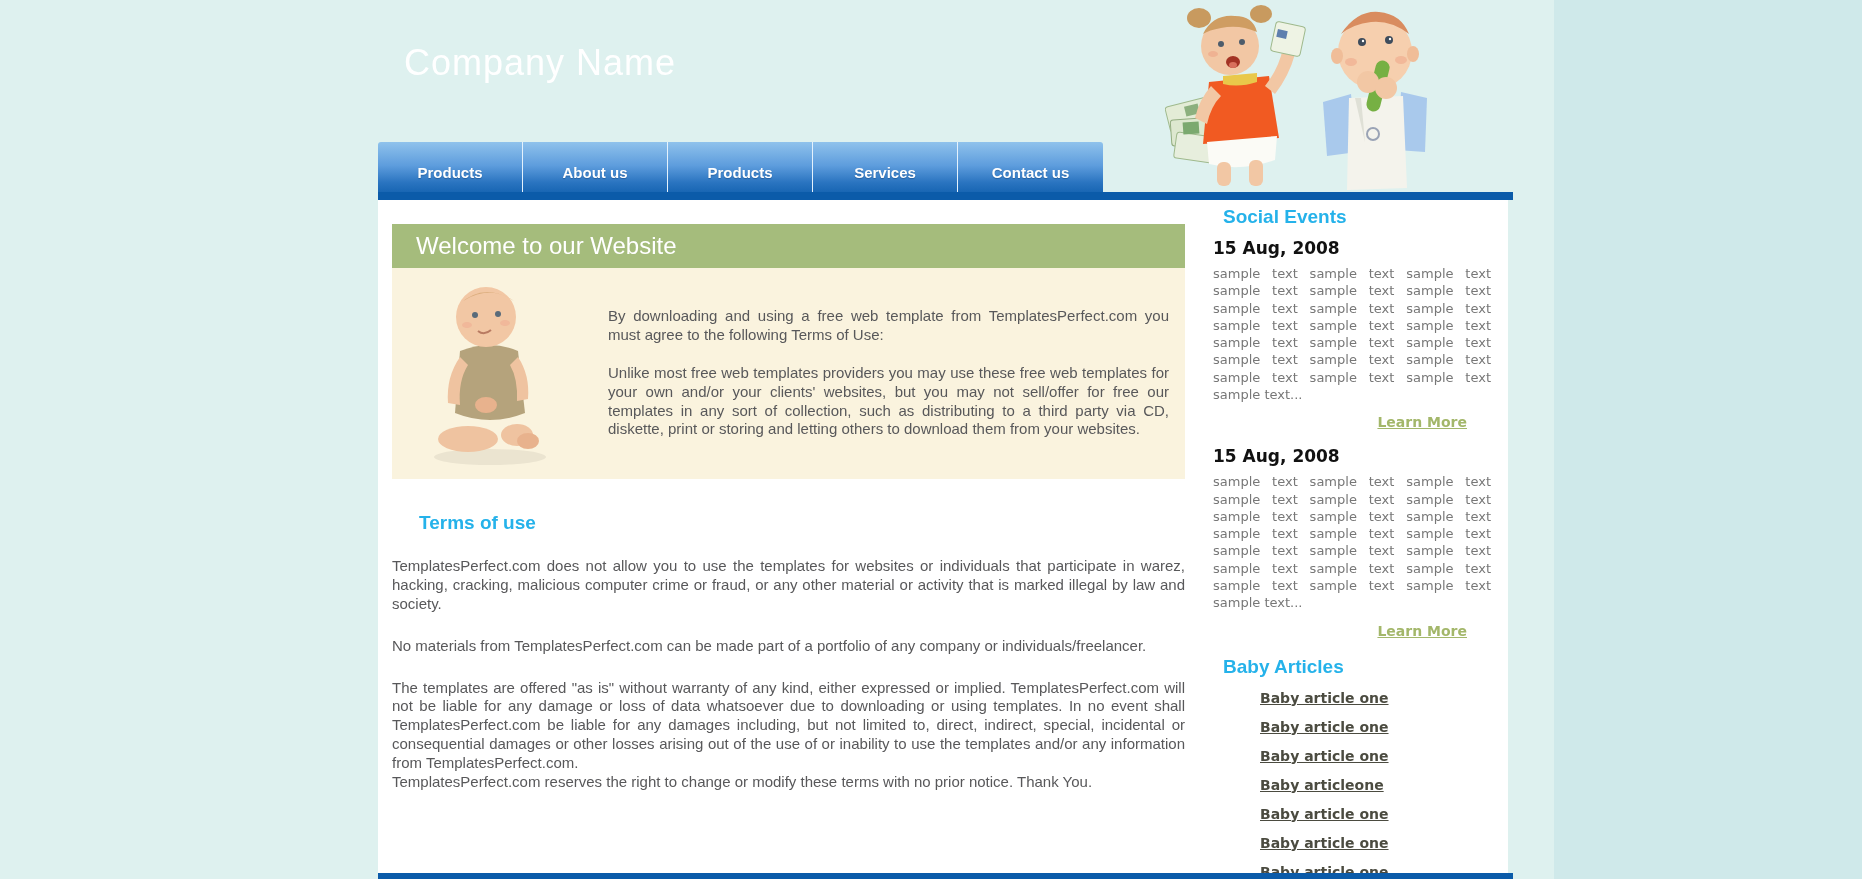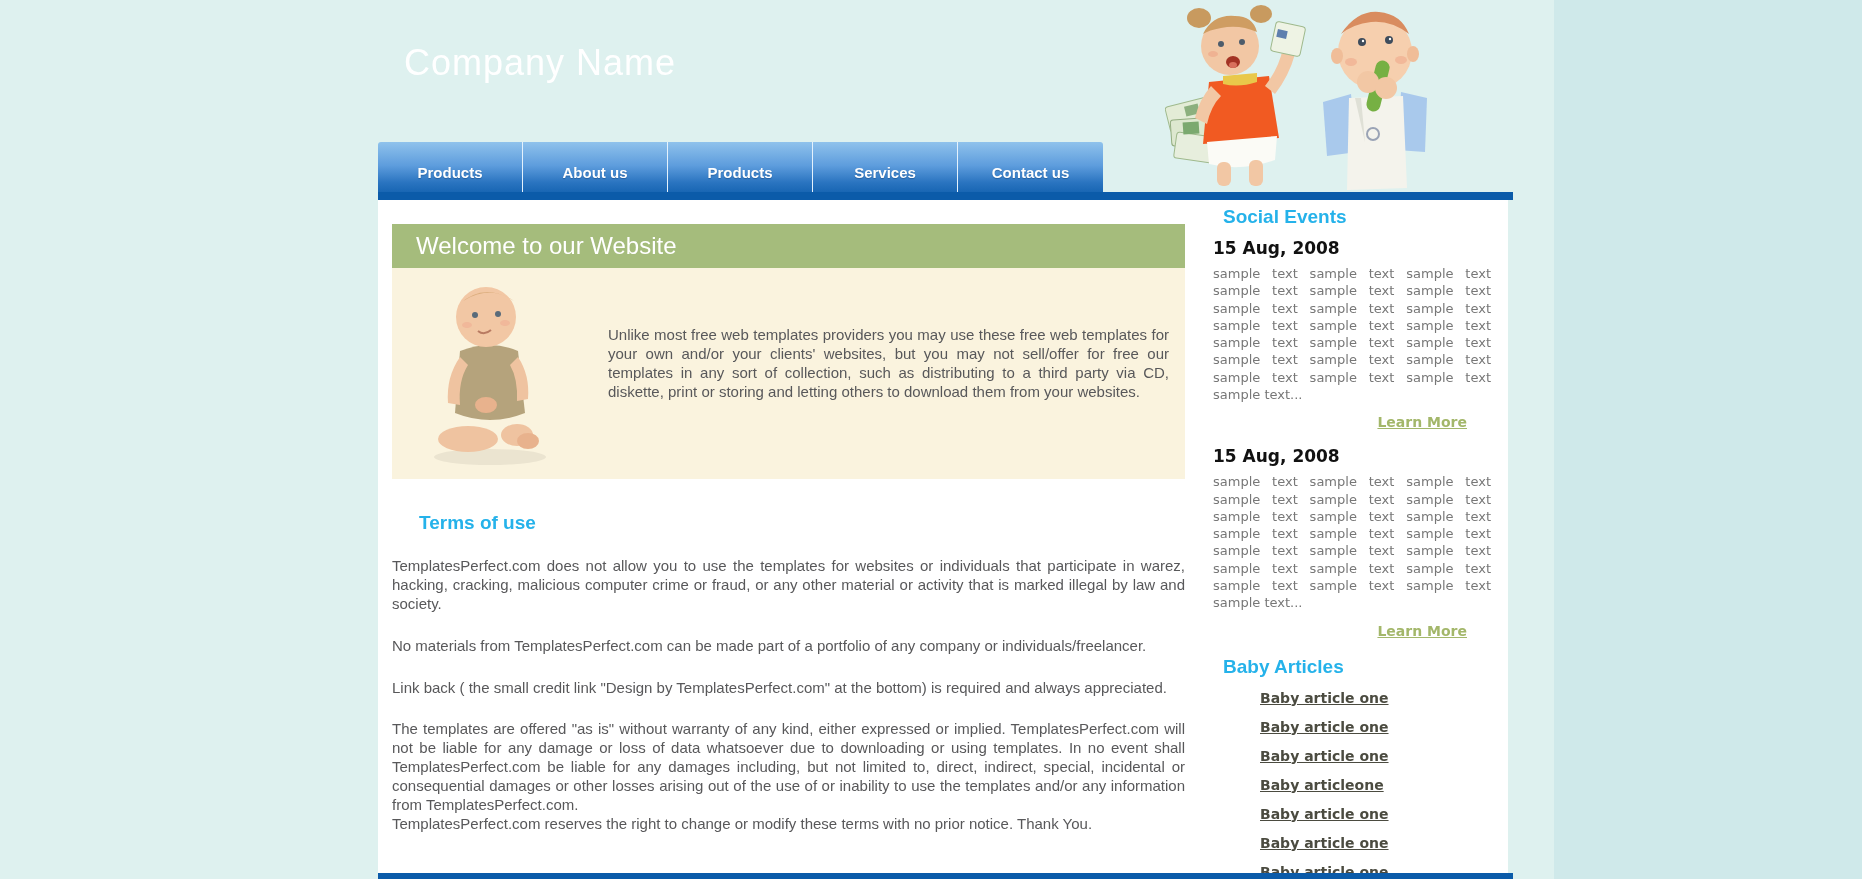--- a/index.html
+++ b/index.html
@@ -193,28 +193,28 @@
             <ellipse cx="64" cy="124" rx="11" ry="8" fill="#e8b28d"></ellipse>
             <circle cx="64" cy="36" r="30" fill="#f2c7a4"></circle>
             <path d="M36 24 Q62 0 92 20 Q78 10 62 12 Q48 14 36 24" fill="#dcae7e"></path>
             <circle cx="53" cy="34" r="3" fill="#5a6b7a"></circle>
             <circle cx="76" cy="33" r="3" fill="#5a6b7a"></circle>
             <path d="M56 50 Q62 55 69 49" stroke="#b97b62" stroke-width="2" fill="none"></path>
             <ellipse cx="45" cy="44" rx="5" ry="3" fill="#f0a98f" opacity=".5"></ellipse>
             <ellipse cx="83" cy="42" rx="5" ry="3" fill="#f0a98f" opacity=".5"></ellipse>
           </svg>
           <div class="intro-text">
+            <div class="p1">By downloading and using a free web template from TemplatesPerfect.com you must agree to the following Terms of Use:</div>
             <div class="p2">Unlike most free web templates providers you may use these free web templates for your own and/or your clients' websites, but you may not sell/offer for free our templates in any sort of collection, such as distributing to a third party via CD, diskette, print or storing and letting others to download them from your websites.</div>
           </div>
         </div>
 
         <div class="terms-heading">Terms of use</div>
         <div class="para">TemplatesPerfect.com does not allow you to use the templates for websites or individuals that participate in warez, hacking, cracking, malicious computer crime or fraud, or any other material or activity that is marked illegal by law and society.</div>
         <div class="para">No materials from TemplatesPerfect.com can be made part of a portfolio of any company or individuals/freelancer.</div>
-        <div class="para">Link back ( the small credit link "Design by TemplatesPerfect.com" at the bottom) is required and always appreciated.</div>
         <div class="para">The templates are offered "as is" without warranty of any kind, either expressed or implied. TemplatesPerfect.com will not be liable for any damage or loss of data whatsoever due to downloading or using templates. In no event shall TemplatesPerfect.com be liable for any damages including, but not limited to, direct, indirect, special, incidental or consequential damages or other losses arising out of the use of or inability to use the templates and/or any information from TemplatesPerfect.com.</div>
         <div class="para tight">TemplatesPerfect.com reserves the right to change or modify these terms with no prior notice. Thank You.</div>
       </div>
 
       <div class="side-col">
         <div class="side-heading">Social Events</div>
 
         <div>
           <div class="event-date">15 Aug, 2008</div>
           <div class="event-text">sample text sample text sample text sample text sample text sample text sample text sample text sample text sample text sample text sample text sample text sample text sample text sample text sample text sample text sample text sample text sample text sample text...</div>

